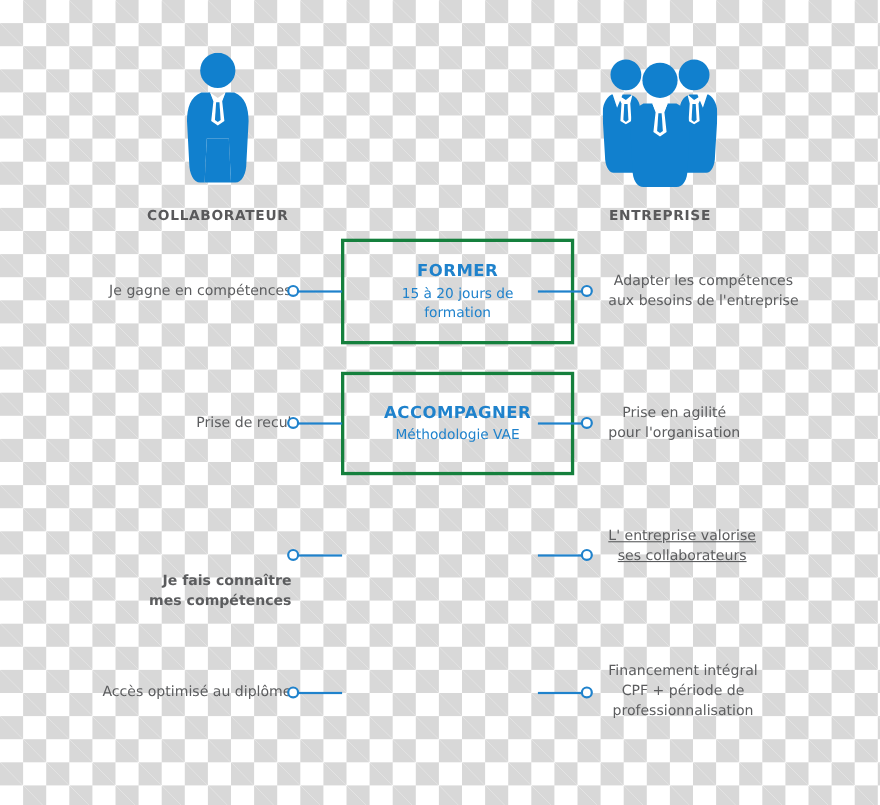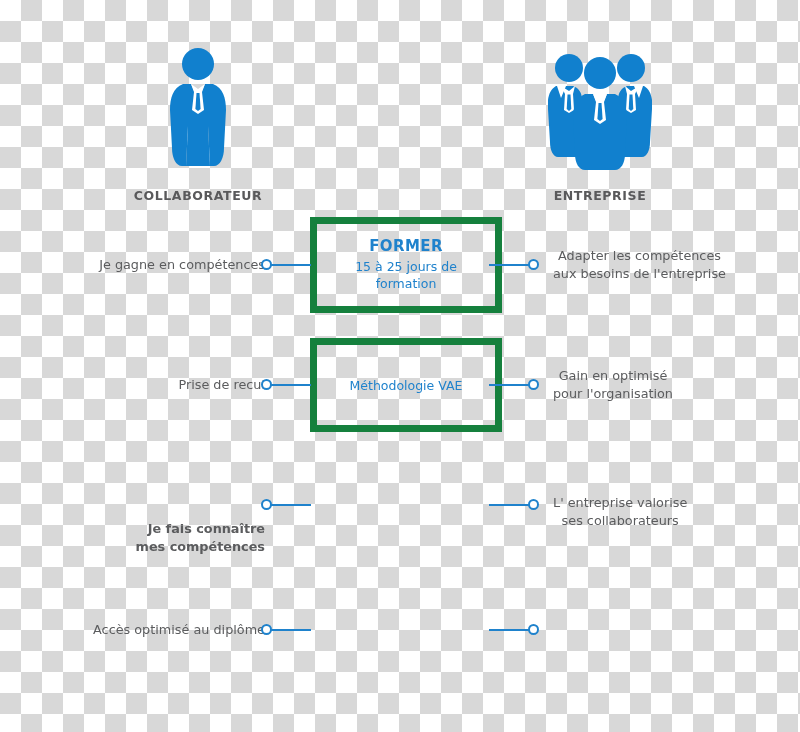--- a/index.html
+++ b/index.html
@@ -44,23 +44,23 @@
     color: #59595b;
     white-space: nowrap;
   }
   #actor-collaborateur { left: 108px; top: 48px; width: 180px; }
   #actor-entreprise    { left: 510px; top: 48px; width: 180px; }
 
   
   .step-box {
     position: absolute;
     left: 310px;
-    width: 192px;
+    width: 212px;
     box-sizing: border-box;
-    border: 7px solid #15803d;
+    border: 3px solid #15803d;
     background: transparent;
     display: flex;
     flex-direction: column;
     align-items: center;
     justify-content: center;
     text-align: center;
   }
   .step-title {
     font-family: "DejaVu Sans", sans-serif;
     font-size: 15px;
@@ -153,50 +153,54 @@
         <path d="M22 78 L42 78 L44 118 L20 118 Z" fill="#1180ce"></path>
         <path d="M25 36 L32 41 L39 36 L36 44 L38 62 L32 66 L26 62 L28 44 Z" fill="#ffffff"></path>
         <path d="M30.5 45 L33.5 45 L34.6 61 L32 63 L29.4 61 Z" fill="#1180ce"></path>
       </svg>
     </span>
     <div class="actor-label">COLLABORATEUR</div>
   </div>
 
   <div class="step-box" id="step-box-0">
     <div class="step-title">FORMER</div>
-    <div class="step-sub">15 à 25 jours de
+    <div class="step-sub">15 à 20 jours de
 formation</div>
   </div>
   <div class="side-text side-left" style="top:256px;">Je gagne en compétences</div>
   <div class="side-text side-right" style="top:247px;">Adapter les compétences
 aux besoins de l'entreprise</div>
   <div class="node" style="left:261px; top:259px;"></div>
   <div class="conn" style="left:271px; top:263.5px; width:40px;"></div>
   <div class="conn" style="left:489px; top:263.5px; width:40px;"></div>
   <div class="node" style="left:528px; top:259px;"></div>
 
   <div class="step-box" id="step-box-1">
+    <div class="step-title">ACCOMPAGNER</div>
     <div class="step-sub">Méthodologie VAE</div>
   </div>
   <div class="side-text side-left" style="top:376px;">Prise de recul</div>
-  <div class="side-text side-right" style="top:367px;">Gain en optimisé
+  <div class="side-text side-right" style="top:367px;">Prise en agilité
 pour l'organisation</div>
   <div class="node" style="left:261px; top:379px;"></div>
   <div class="conn" style="left:271px; top:383.5px; width:40px;"></div>
   <div class="conn" style="left:489px; top:383.5px; width:40px;"></div>
   <div class="node" style="left:528px; top:379px;"></div>
 
   <div class="side-text side-left" style="top:520px;font-weight:bold;">Je fais connaître
 mes compétences</div>
-  <div class="side-text side-right" style="top:494px;">L' entreprise valorise
+  <div class="side-text side-right" style="top:479px;text-decoration:underline;">L' entreprise valorise
 ses collaborateurs</div>
   <div class="node" style="left:261px; top:499px;"></div>
   <div class="conn" style="left:271px; top:503.5px; width:40px;"></div>
   <div class="conn" style="left:489px; top:503.5px; width:40px;"></div>
   <div class="node" style="left:528px; top:499px;"></div>
 
   <div class="side-text side-left" style="top:621px;">Accès optimisé au diplôme</div>
+  <div class="side-text side-right" style="top:602px;">Financement intégral
+CPF + période de
+professionnalisation</div>
   <div class="node" style="left:261px; top:624px;"></div>
   <div class="conn" style="left:271px; top:628.5px; width:40px;"></div>
   <div class="conn" style="left:489px; top:628.5px; width:40px;"></div>
   <div class="node" style="left:528px; top:624px;"></div>
 
 </div>
 
 </body></html>

